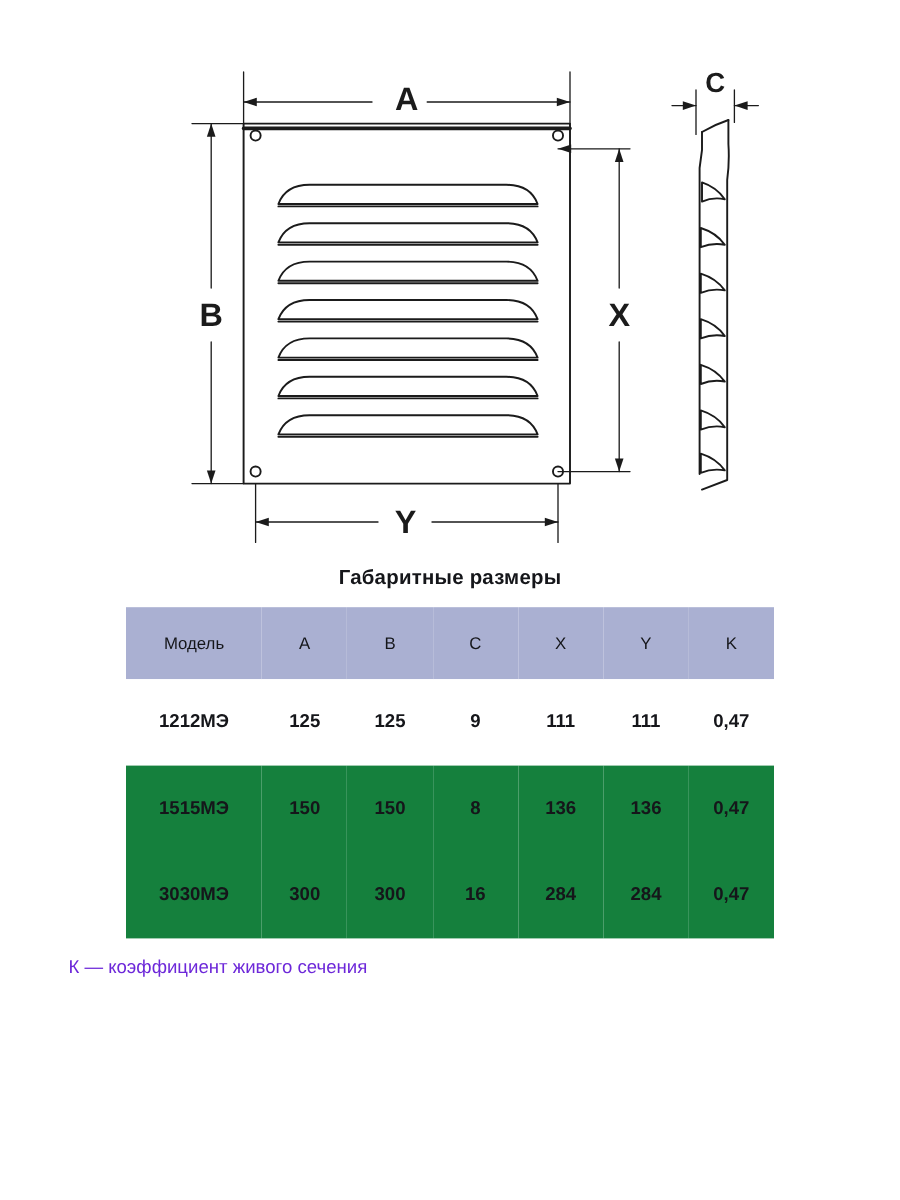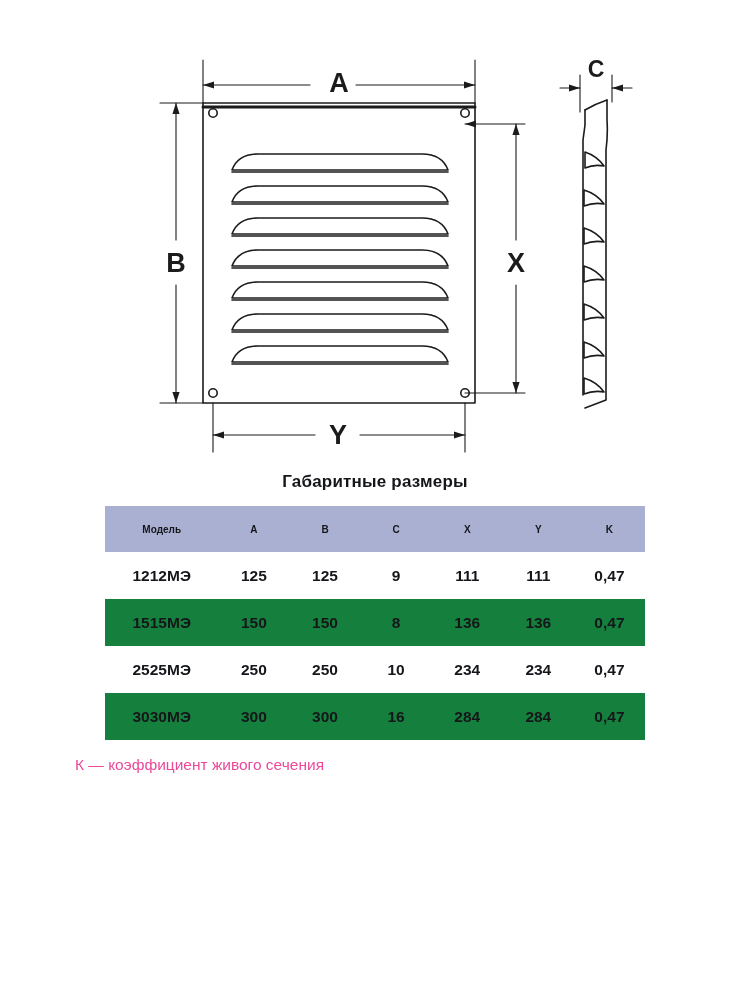--- a/index.html
+++ b/index.html
@@ -45,47 +45,47 @@
     border-collapse: collapse;
     width: 100%;
     table-layout: fixed;
   }
   table.spec th,
   table.spec td {
     text-align: center;
     font-size: 15.5px;
     color: #15161a;
     padding: 0;
-    height: 47px;
+    height: 72px;
     vertical-align: middle;
     font-weight: bold;
   }
   table.spec thead tr {
     background: #aab0d2;
   }
   table.spec thead th {
-    font-size: 10px;
-    font-weight: bold;
-    height: 46px;
+    font-size: 14px;
+    font-weight: normal;
+    height: 60px;
   }
   table.spec tbody tr.odd {
     background: #ffffff;
   }
   table.spec tbody tr.even {
     background: #15803d;
   }
   table.spec td.model,
   table.spec th.model {
     width: 21%;
   }
 
   #table-footnote {
-    padding: 16px 0 0 75px;
+    padding: 16px 0 0 57px;
     font-size: 15.5px;
-    color: #ec4899;
+    color: #6d28d9;
   }
 
   .dim-label {
     font-family: "Liberation Sans", sans-serif;
     font-weight: bold;
   }
 </style>
 </head>
 <body>
 
@@ -223,29 +223,20 @@
       </tr>
       <tr class="even">
         <td class="model">1515МЭ</td>
         <td>150</td>
         <td>150</td>
         <td>8</td>
         <td>136</td>
         <td>136</td>
         <td>0,47</td>
       </tr>
-      <tr class="odd">
-        <td class="model">2525МЭ</td>
-        <td>250</td>
-        <td>250</td>
-        <td>10</td>
-        <td>234</td>
-        <td>234</td>
-        <td>0,47</td>
-      </tr>
       <tr class="even">
         <td class="model">3030МЭ</td>
         <td>300</td>
         <td>300</td>
         <td>16</td>
         <td>284</td>
         <td>284</td>
         <td>0,47</td>
       </tr>
     </tbody>

